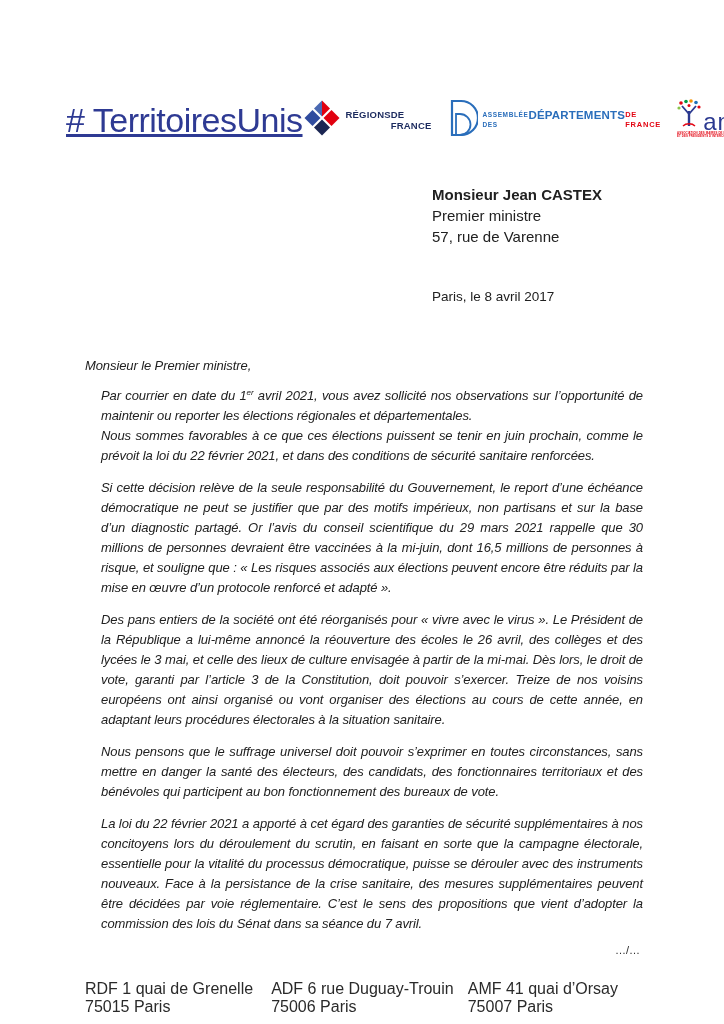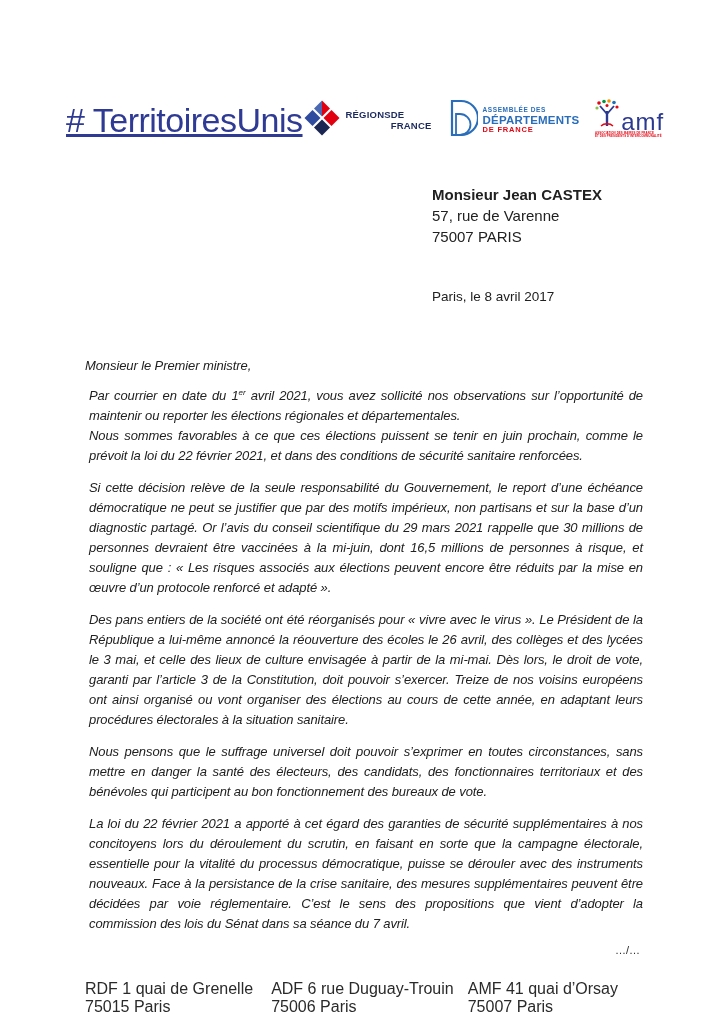--- a/index.html
+++ b/index.html
@@ -18,40 +18,40 @@
     display:flex;align-items:center;justify-content:space-between;
   }
   .hashtag{
     font-size:34px;font-weight:500;letter-spacing:-0.5px;
     color:#2e3a93;white-space:nowrap;text-decoration:underline;
   }
   .logos{display:flex;align-items:center;gap:16px;}
   .logo{display:flex;align-items:center;gap:5px;}
   .rdf-text{display:flex;line-height:11px;}
   .rdf-text span{font-size:9.5px;font-weight:800;color:#1b2a5e;letter-spacing:0.2px;}
-  .adf-text{display:flex;flex-direction:column;line-height:10px;}
+  .adf-text{display:flex;flex-direction:row;line-height:10px;}
   .adf-l1{font-size:6.5px;font-weight:700;color:#2a6ebb;letter-spacing:0.6px;}
   .adf-l2{font-size:11.5px;font-weight:800;color:#2a6ebb;letter-spacing:0.2px;}
   .adf-l3{font-size:7.5px;font-weight:800;color:#e30613;letter-spacing:0.8px;}
   .amf{flex-direction:column;align-items:flex-start;gap:0;}
   .amf-top{display:flex;align-items:flex-end;gap:2px;}
   .amf-word{font-size:24px;font-weight:400;color:#2b3990;letter-spacing:1px;line-height:18px;}
   .amf-tag{transform:scale(0.52);transform-origin:left top;width:190%;line-height:4.5px;margin-top:1px;}
   .amf-tag div{font-size:5.5px;font-weight:700;color:#e30613;letter-spacing:0.2px;white-space:nowrap;}
   
   .recipient{position:absolute;left:432px;top:184px;font-size:15px;line-height:21px;}
   .recipient .bold{font-weight:700;}
   .dateline{position:absolute;left:432px;top:289px;font-size:13.5px;}
   
   .letter-body{
     position:absolute;left:85px;top:356px;width:558px;
     font-size:13px;line-height:20px;letter-spacing:-0.1px;font-style:italic;
   }
   .salutation{margin:0 0 10px 0;}
-  .para{text-align:justify;margin:0 0 12px 4px;}
+  .para{text-align:justify;margin:0 0 12px 16px;}
   .para:last-child{margin-bottom:0;}
   sup.ord{font-size:0.62em;vertical-align:super;line-height:0;}
   
   .continuation{position:absolute;right:84px;top:944px;font-size:11px;color:#2a2a2a;}
   .page-footer{
     position:absolute;left:85px;right:83px;top:980px;
     display:flex;justify-content:space-between;
     font-size:16px;color:#2a2a2a;
   }
 </style>
@@ -118,22 +118,22 @@
           <div>ASSOCIATION DES MAIRES DE FRANCE</div>
           <div>ET DES PRÉSIDENTS D'INTERCOMMUNALITÉ</div>
         </div>
       </div>
 
     </div>
   </header>
 
   <div class="recipient">
     <div class="bold">Monsieur Jean CASTEX</div>
+    <div>Premier ministre</div>
     <div>57, rue de Varenne</div>
-    <div>75007 PARIS</div>
   </div>
 
   <div class="dateline">Paris, le 8 avril 2017</div>
 
   <div class="letter-body">
     <p class="salutation">Monsieur le Premier ministre,</p>
 
     <div class="para">
       <div><span>Par courrier en date du 1</span><sup class="ord">er</sup><span> avril 2021, vous avez sollicité nos observations sur l’opportunité de maintenir ou reporter les élections régionales et départementales.</span></div>
       <div>Nous sommes favorables à ce que ces élections puissent se tenir en juin prochain, comme le prévoit la loi du 22 février 2021, et dans des conditions de sécurité sanitaire renforcées.</div>

